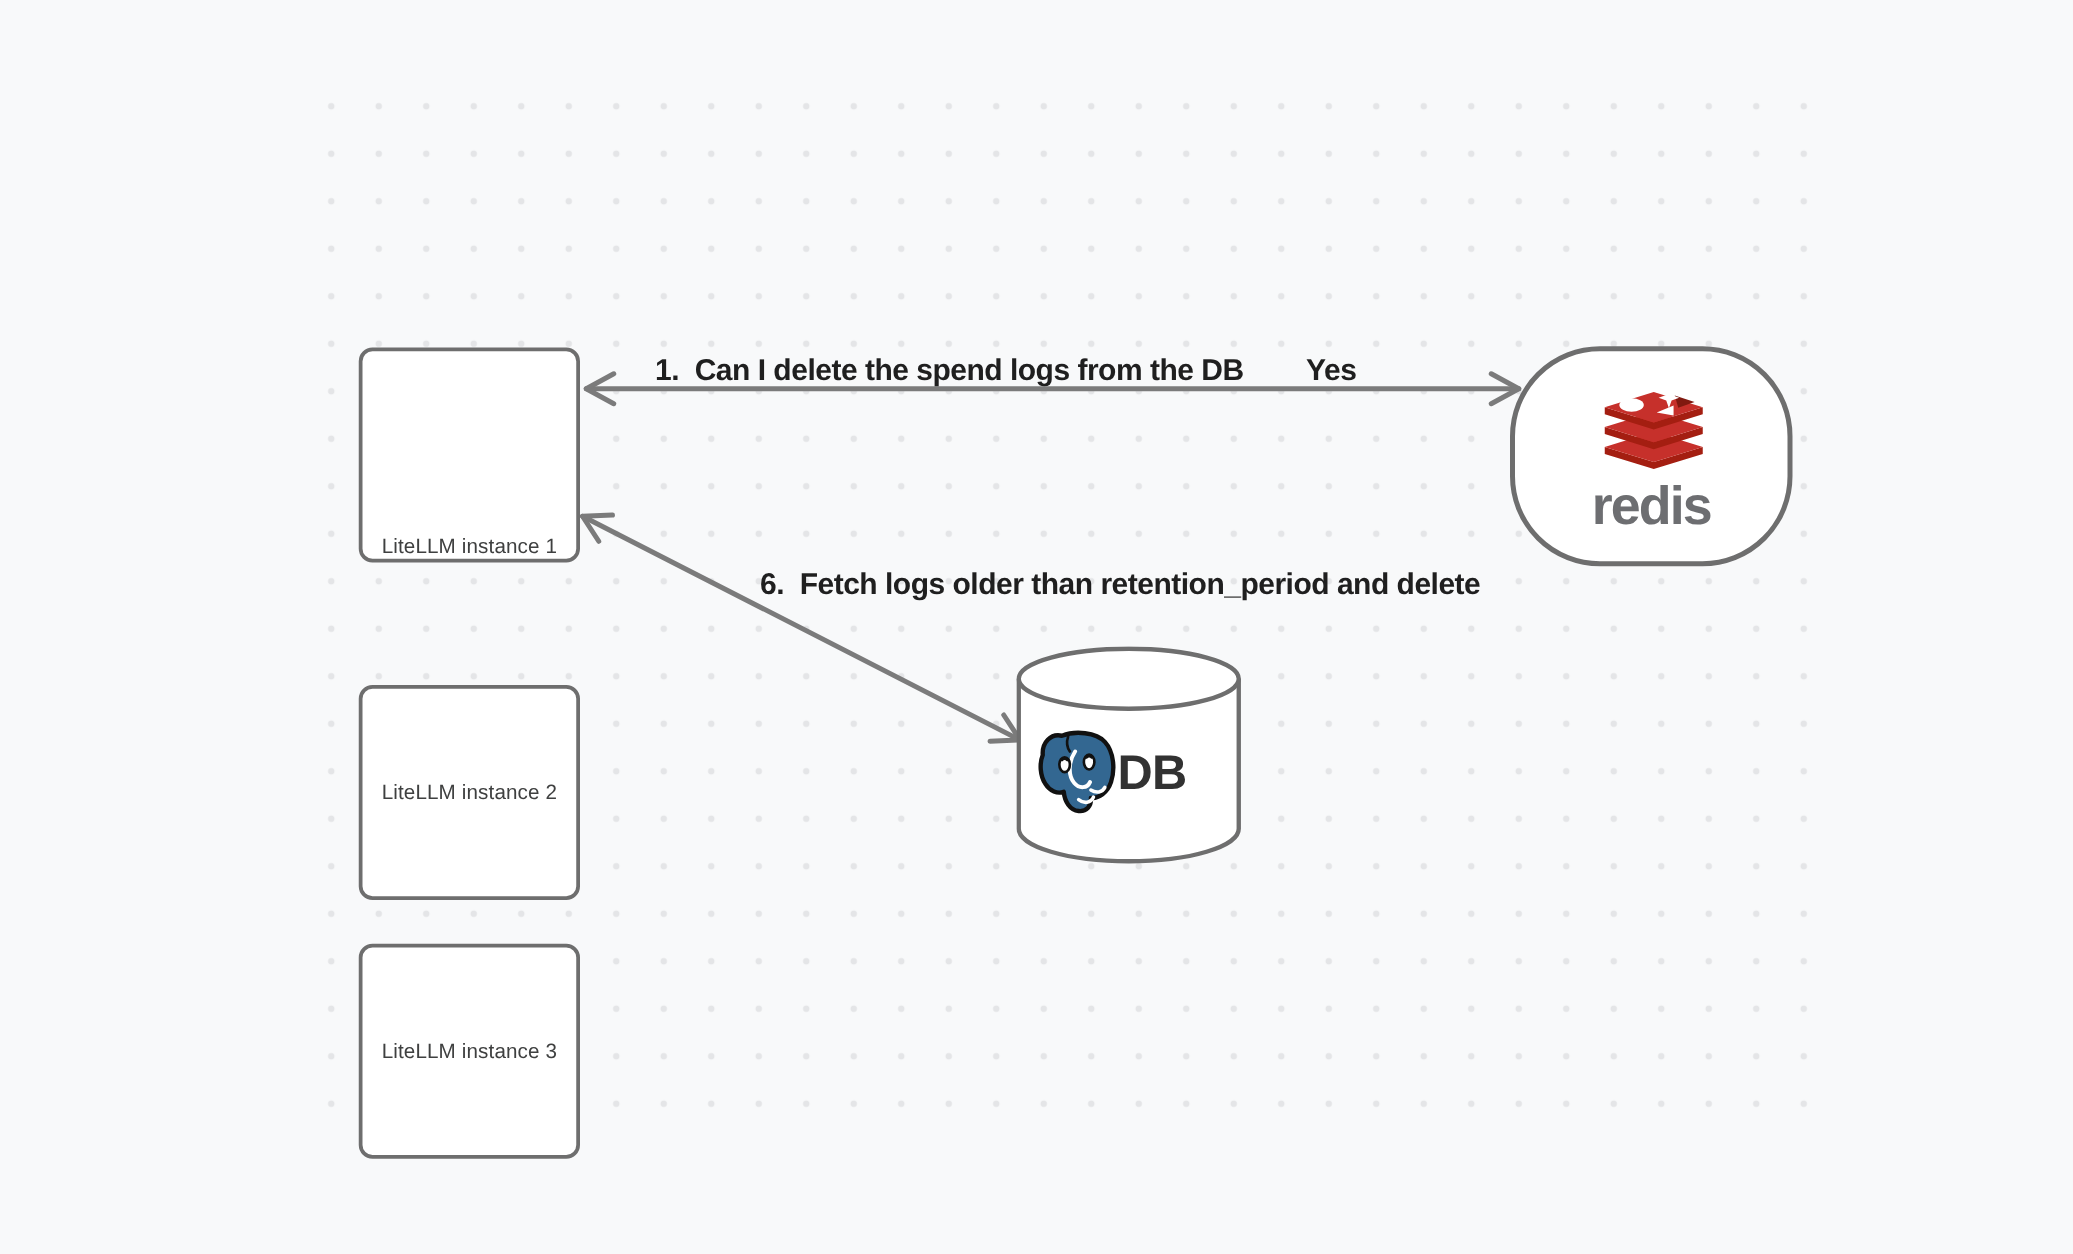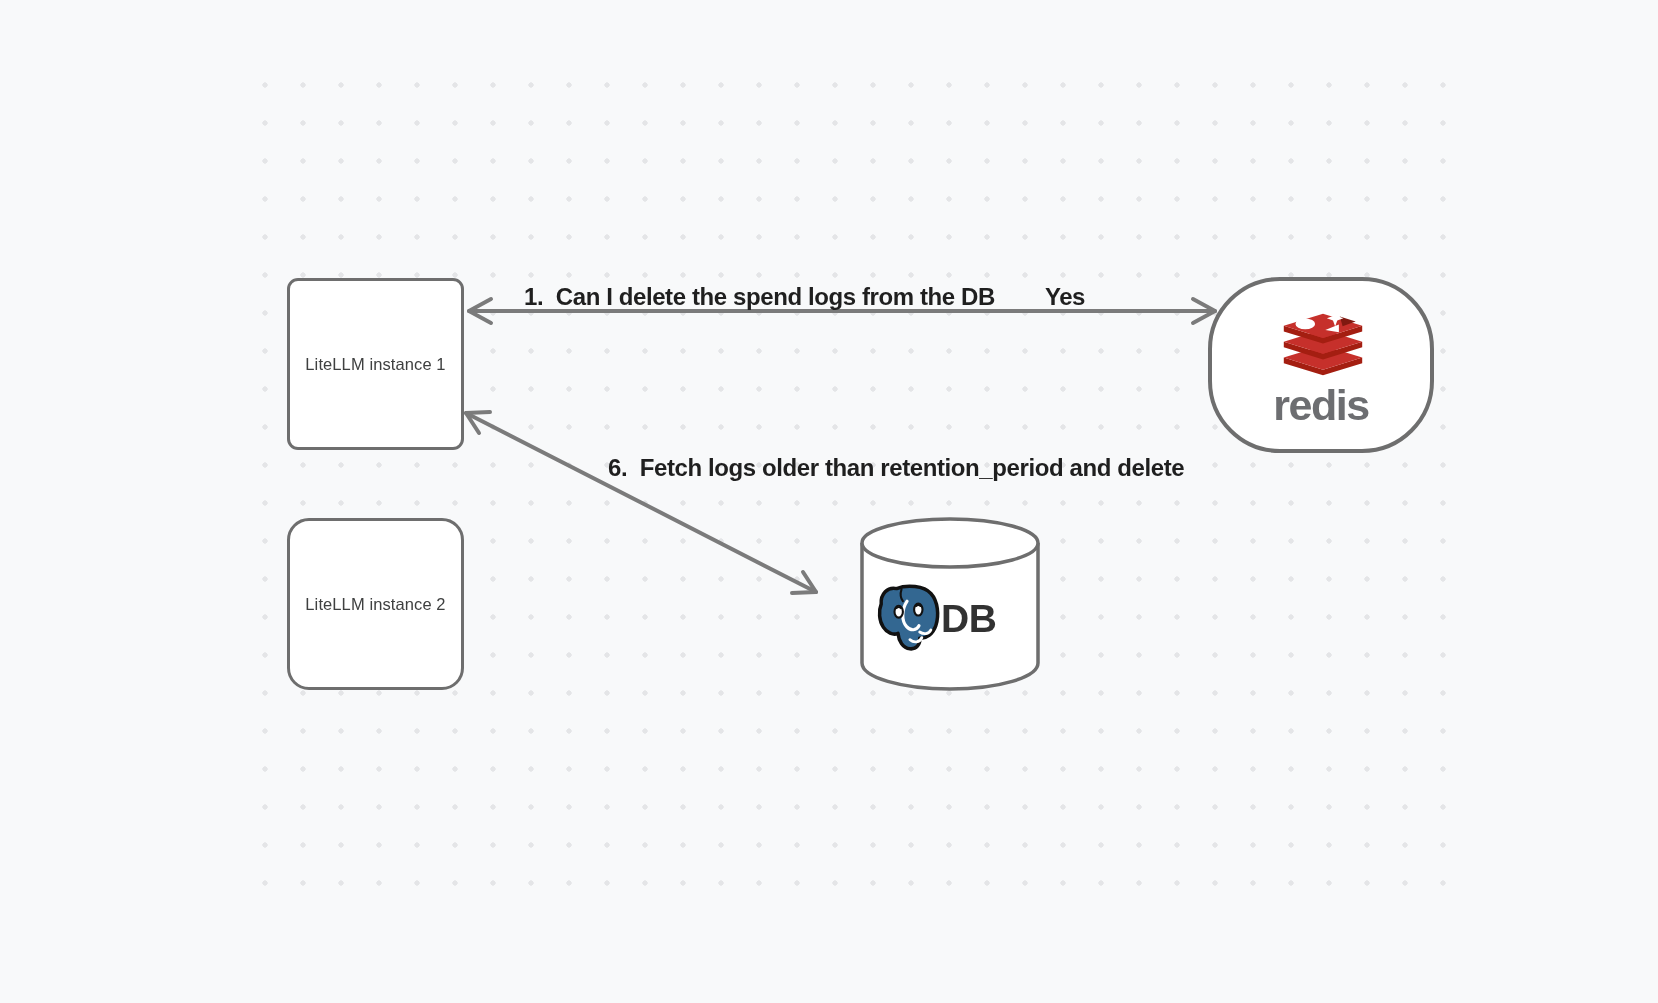--- a/index.html
+++ b/index.html
@@ -27,21 +27,21 @@
   .redis-node {
     position:absolute; left:1176px; top:277px; width:226px; height:176px;
     background:#ffffff; border:4px solid #6e6e6e; border-radius:72px;
     box-sizing:border-box;
   }
   .redis-logo { position:absolute; left:70px; top:28px; width:82px; height:70px; }
   .redis-wordmark {
     position:absolute; left:0; right:0; top:100px; text-align:center;
     font-size:43px; font-weight:bold; color:#6d6e71; letter-spacing:-1.5px;
   }
-  .db-group { position:absolute; left:828px; top:517px; width:208px; height:176px; }
+  .db-group { position:absolute; left:781px; top:517px; width:208px; height:176px; }
   .db-cyl { position:absolute; left:0; top:0; }
   .pg-logo { position:absolute; left:13px; top:66px; width:71px; height:70px; }
   .db-label {
     position:absolute; left:81px; top:80px;
     font-size:39px; font-weight:600; color:#323232; letter-spacing:-0.5px;
   }
   .arrow-layer { position:absolute; left:0; top:0; pointer-events:none; }
   .arrow-layer * { pointer-events:auto; }
   .arrow-label {
     position:absolute; white-space:pre;
@@ -69,25 +69,28 @@
       <polyline points="771,572 784,592 760,593"></polyline>
     </g>
   </svg>
 
   <div class="arrow-label arrow1-row">
     <span>1.  Can I delete the spend logs from the DB</span>
     <span>Yes</span>
   </div>
   <div class="arrow-label arrow2-label">6.  Fetch logs older than retention_period and delete</div>
 
-  <div class="node-box" style="left:255px; top:278px;">
+  <div class="node-box" style="left:255px; top:278px;align-items:flex-end;">
     <span class="node-label">LiteLLM instance 1</span>
   </div>
-  <div class="node-box" style="left:255px; top:518px;border-radius:22px;">
+  <div class="node-box" style="left:255px; top:548px;">
     <span class="node-label">LiteLLM instance 2</span>
+  </div>
+  <div class="node-box" style="left:255px; top:755px;">
+    <span class="node-label">LiteLLM instance 3</span>
   </div>
 
   <div class="redis-node">
     <svg class="redis-logo" viewBox="0 -5 84 75">
 
       <path d="M0 47 L42 60 L84 47 L84 53 L42 66 L0 53 Z" fill="#a41e11"></path>
       <path d="M42 34 L84 47 L42 60 L0 47 Z" fill="#c6302b"></path>
 
       <path d="M0 30 L42 43 L84 30 L84 36 L42 49 L0 36 Z" fill="#a41e11"></path>
       <path d="M42 17 L84 30 L42 43 L0 30 Z" fill="#c6302b"></path>

